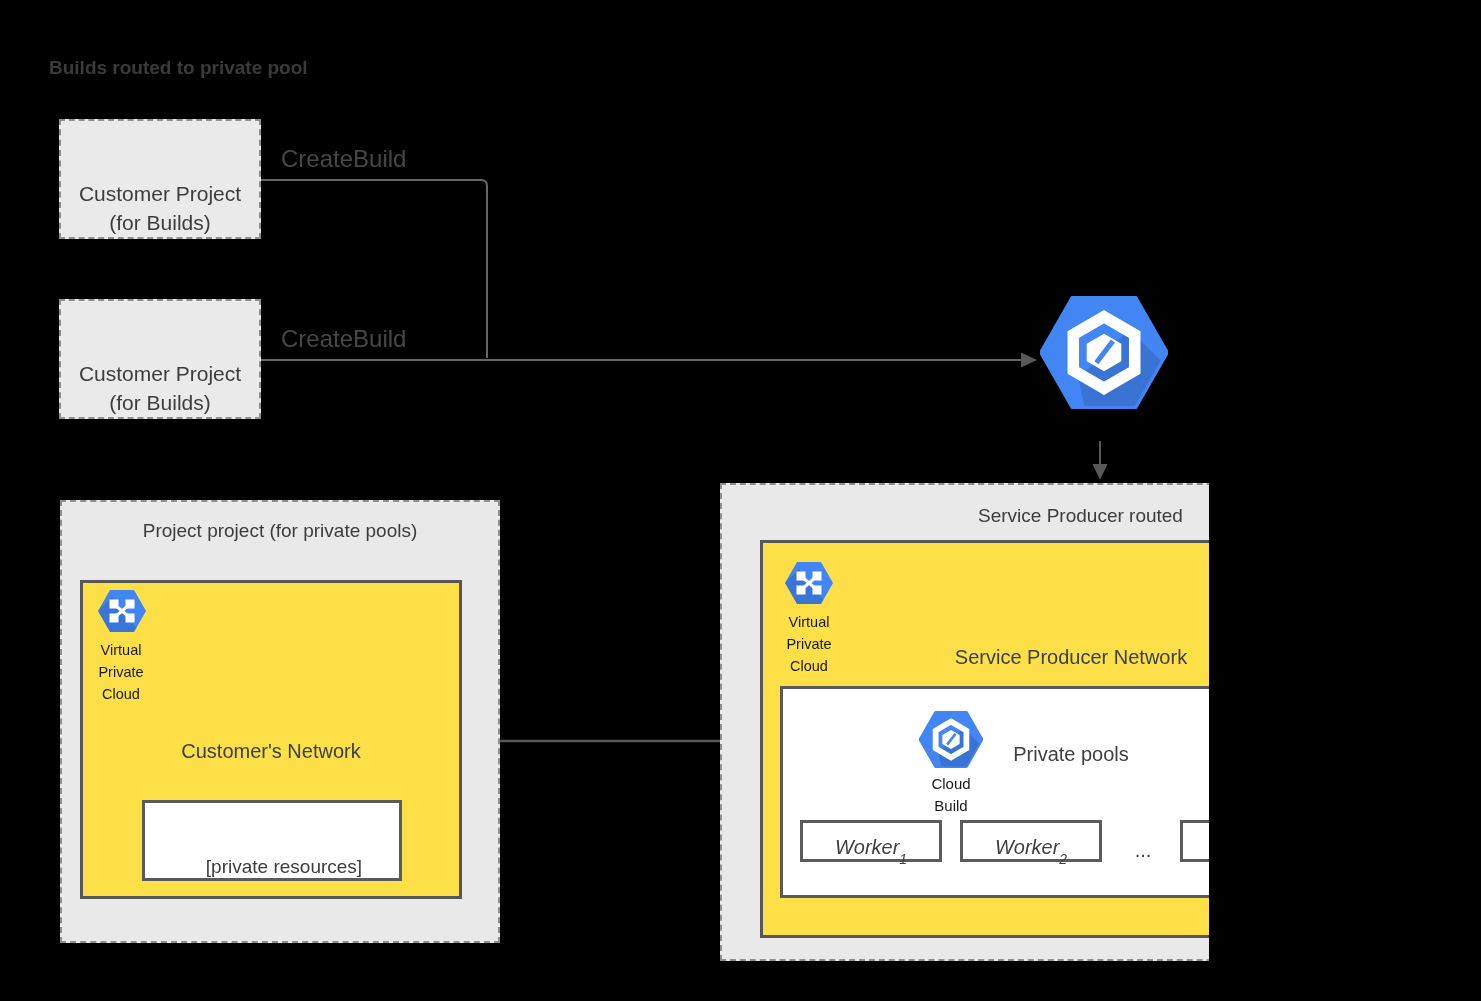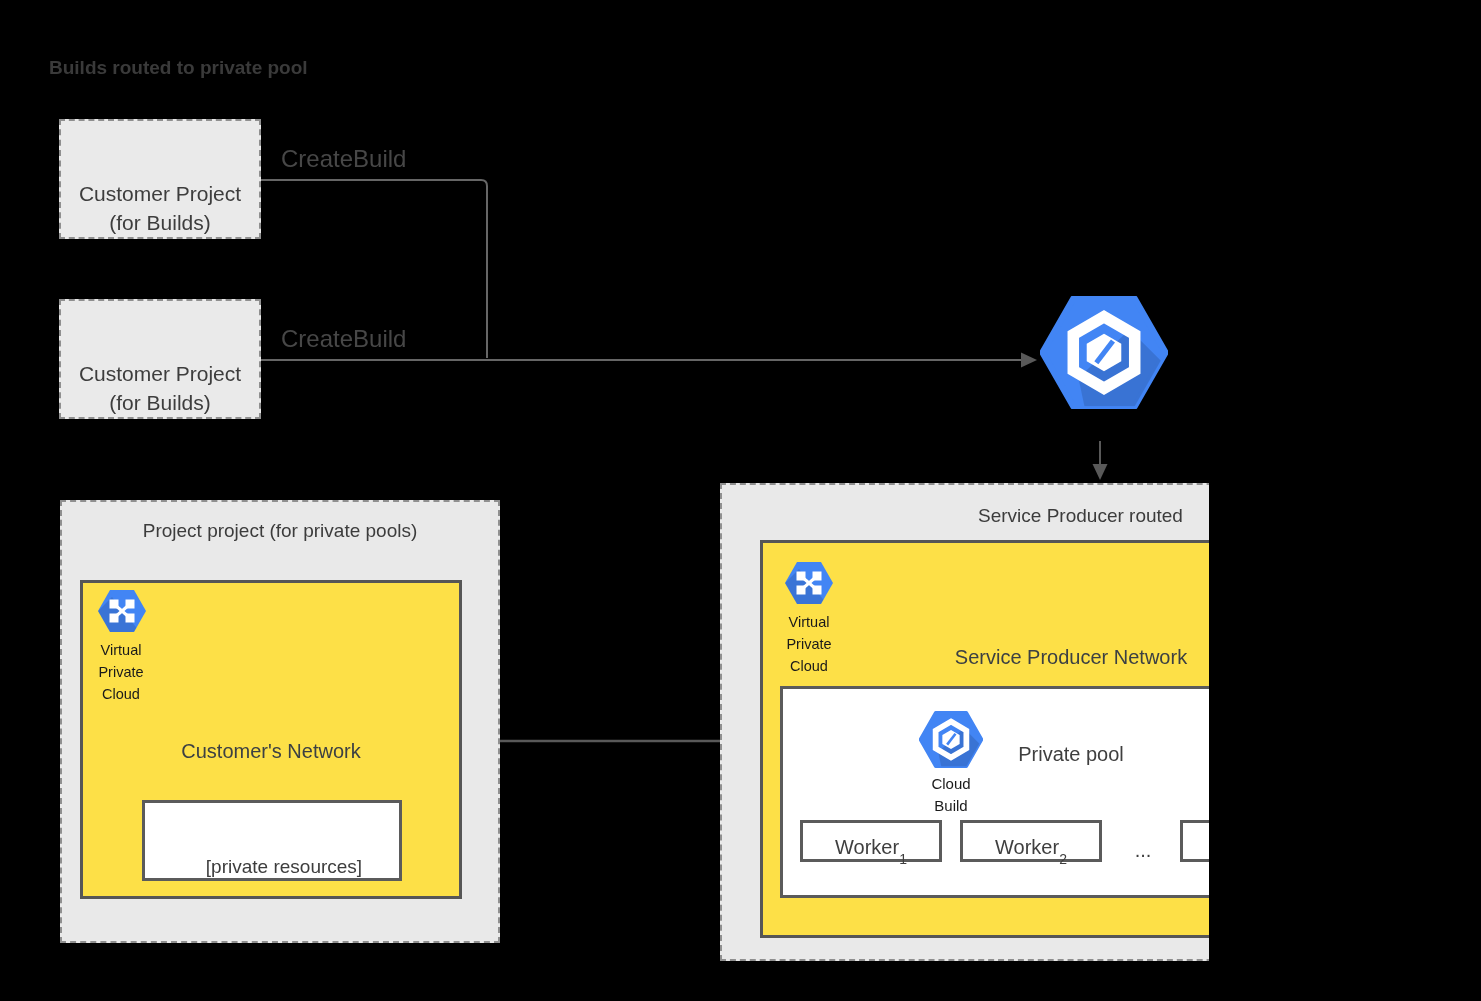--- a/index.html
+++ b/index.html
@@ -21,21 +21,21 @@
   .project-title{left:0;width:100%;text-align:center;font-size:19px;color:#3c3c3c;}
 
   .blue-net{background:#fde047;border:3px solid #565656;}
   .net-title{left:0;width:100%;text-align:center;font-size:20px;color:#3c4043;}
   .vpc-label{font-size:14.5px;line-height:22px;color:#1a1a1a;text-align:center;}
 
   .white-box{background:#ffffff;border:3px solid #5b5b5b;}
   .pool-title{left:0;width:100%;text-align:center;font-size:20px;color:#3f3f3f;}
   .cb-label{font-size:15px;line-height:22px;color:#1a1a1a;text-align:center;}
 
-  .worker-box{height:42px;font-size:20px;color:#3f3f3f;}
+  .worker-box{height:42px;font-size:20px;color:#3f3f3f;font-style:italic;}
   .worker-box sub{font-size:14px;line-height:0;}
   .dots{font-size:20px;color:#3f3f3f;}
 
   svg{display:block;}
   #connector-layer{left:0;top:0;pointer-events:none;}
 </style>
 </head>
 <body>
 
 <div id="canvas">
@@ -155,21 +155,21 @@
             <polygon points="26,2 74,2 98,44 74,86 26,86 2,44" fill="#4285f4" stroke="#4285f4" stroke-width="5" stroke-linejoin="round"></polygon>
             <polygon points="70,26 102,58 80,92 36,92 30,64" fill="#000000" opacity="0.13" clip-path="url(#cbclip2)"></polygon>
             <polygon points="50,16 74,30 74,58 50,72 26,58 26,30" fill="none" stroke="#ffffff" stroke-width="9"></polygon>
             <polygon points="50,31 62,38 62,50 50,57 38,50 38,38" fill="#ffffff" stroke="#ffffff" stroke-width="3"></polygon>
             <line x1="44" y1="52" x2="57" y2="35" stroke="#4285f4" stroke-width="4"></line>
           </svg>
         </div>
         <div class="abs cb-label preline" style="left:118px;top:84px;width:100px;">Cloud
 Build</div>
 
-        <div class="abs pool-title" style="top:54px;">Private pool</div>
+        <div class="abs pool-title" style="top:54px;">Private pools</div>
 
         <div class="abs white-box worker-box center-flex" style="left:17px;top:131px;width:142px;">
           <span>Worker</span>
             <sub>1</sub>
         </div>
         <div class="abs white-box worker-box center-flex" style="left:177px;top:131px;width:142px;">
           <span>Worker</span>
             <sub>2</sub>
         </div>
         <div class="abs dots center-flex" style="left:330px;top:131px;width:60px;height:42px;">...</div>

